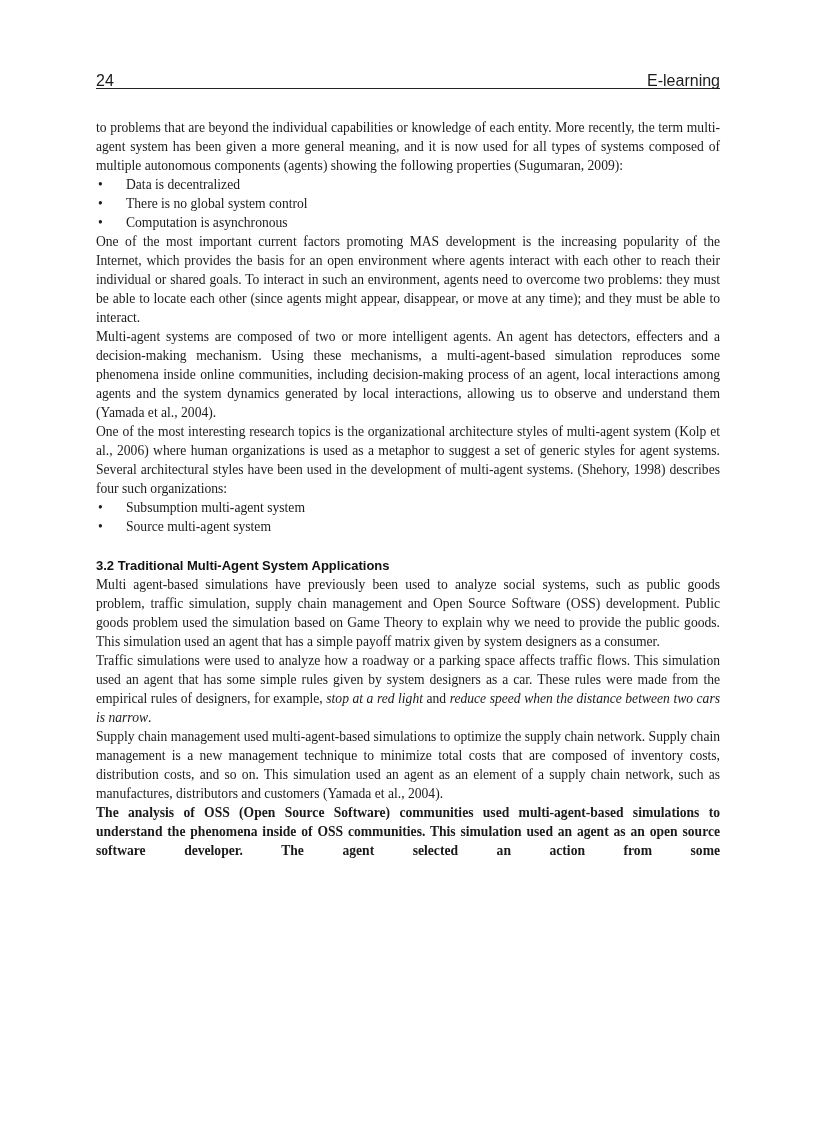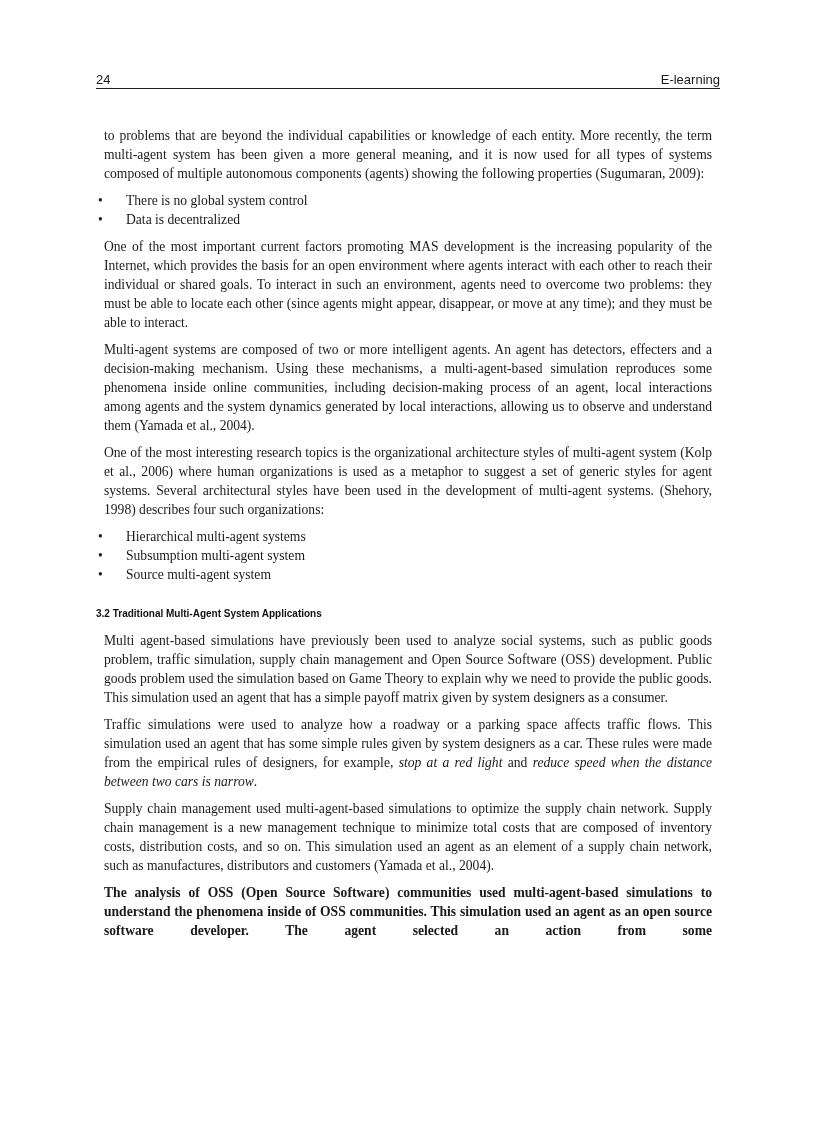--- a/index.html
+++ b/index.html
@@ -1,58 +1,58 @@
 <!DOCTYPE html>
 <html><head>
 <meta charset="utf-8">
 <style>
   html, body { margin: 0; padding: 0; background: #ffffff; }
   body { width: 816px; height: 1123px; position: relative; overflow: hidden; }
   .page { position: absolute; left: 96px; top: 0; width: 624px; }
   .running-head {
     position: absolute; top: 72px; left: 0; width: 624px; height: 16px;
-    font-family: "Liberation Sans", sans-serif; font-size: 13px; color: #1a1a1a;
+    font-family: "Liberation Sans", sans-serif; font-size: 16px; color: #1a1a1a;
     border-bottom: 1.2px solid #222;
   }
   .running-head .pg { position: absolute; left: 0; top: 0; }
   .running-head .ttl { position: absolute; right: 0; top: 0; }
   .body {
     position: absolute; top: 118px; left: 0; width: 624px;
     font-family: "Liberation Serif", serif; font-size: 13.6px; line-height: 19px; color: #1a1a1a;
   }
-  .body p { margin: 8px; text-align: justify; text-align-last: left; }
+  .body p { margin: 0; text-align: justify; text-align-last: left; }
   ul.bullets { list-style: none; margin: 0; padding: 0; }
   ul.bullets li { position: relative; padding-left: 30px; }
   ul.bullets li::before { content: "\2022"; position: absolute; left: 2px; top: 0; }
   h3.section {
-    font-family: "Liberation Sans", sans-serif; font-weight: bold; font-size: 10px;
+    font-family: "Liberation Sans", sans-serif; font-weight: bold; font-size: 13px;
     margin: 20px 0 0 0; line-height: 19px; color: #111;
   }
   em { font-style: italic; }
 </style>
 </head>
 <body>
 
 <div class="page">
   <div class="running-head">
     <span class="pg">24</span>
     <span class="ttl">E-learning</span>
   </div>
 
   <div class="body">
     <p>to problems that are beyond the individual capabilities or knowledge of each entity. More recently, the term multi-agent system has been given a more general meaning, and it is now used for all types of systems composed of multiple autonomous components (agents) showing the following properties (Sugumaran, 2009):</p>
     <ul class="bullets">
+      <li>Data is decentralized</li>
       <li>There is no global system control</li>
-      <li>Data is decentralized</li>
+      <li>Computation is asynchronous</li>
     </ul>
     <p>One of the most important current factors promoting MAS development is the increasing popularity of the Internet, which provides the basis for an open environment where agents interact with each other to reach their individual or shared goals. To interact in such an environment, agents need to overcome two problems: they must be able to locate each other (since agents might appear, disappear, or move at any time); and they must be able to interact.</p>
     <p>Multi-agent systems are composed of two or more intelligent agents. An agent has detectors, effecters and a decision-making mechanism. Using these mechanisms, a multi-agent-based simulation reproduces some phenomena inside online communities, including decision-making process of an agent, local interactions among agents and the system dynamics generated by local interactions, allowing us to observe and understand them (Yamada et al., 2004).</p>
     <p>One of the most interesting research topics is the organizational architecture styles of multi-agent system (Kolp et al., 2006) where human organizations is used as a metaphor to suggest a set of generic styles for agent systems. Several architectural styles have been used in the development of multi-agent systems. (Shehory, 1998) describes four such organizations:</p>
     <ul class="bullets">
-      <li>Hierarchical multi-agent systems</li>
       <li>Subsumption multi-agent system</li>
       <li>Source multi-agent system</li>
     </ul>
 
     <h3 class="section">3.2 Traditional Multi-Agent System Applications</h3>
     <p>Multi agent-based simulations have previously been used to analyze social systems, such as public goods problem, traffic simulation, supply chain management and Open Source Software (OSS) development. Public goods problem used the simulation based on Game Theory to explain why we need to provide the public goods. This simulation used an agent that has a simple payoff matrix given by system designers as a consumer.</p>
     <p><span>Traffic simulations were used to analyze how a roadway or a parking space affects traffic flows. This simulation used an agent that has some simple rules given by system designers as a car. These rules were made from the empirical rules of designers, for example, </span><em>stop at a red light</em><span> and </span><em>reduce speed when the distance between two cars is narrow</em><span>.</span></p>
     <p>Supply chain management used multi-agent-based simulations to optimize the supply chain network. Supply chain management is a new management technique to minimize total costs that are composed of inventory costs, distribution costs, and so on. This simulation used an agent as an element of a supply chain network, such as manufactures, distributors and customers (Yamada et al., 2004).</p>
     <p style="text-align-last: justify; font-weight: bold;">The analysis of OSS (Open Source Software) communities used multi-agent-based simulations to understand the phenomena inside of OSS communities. This simulation used an agent as an open source software developer. The agent selected an action from some</p>
   </div>

